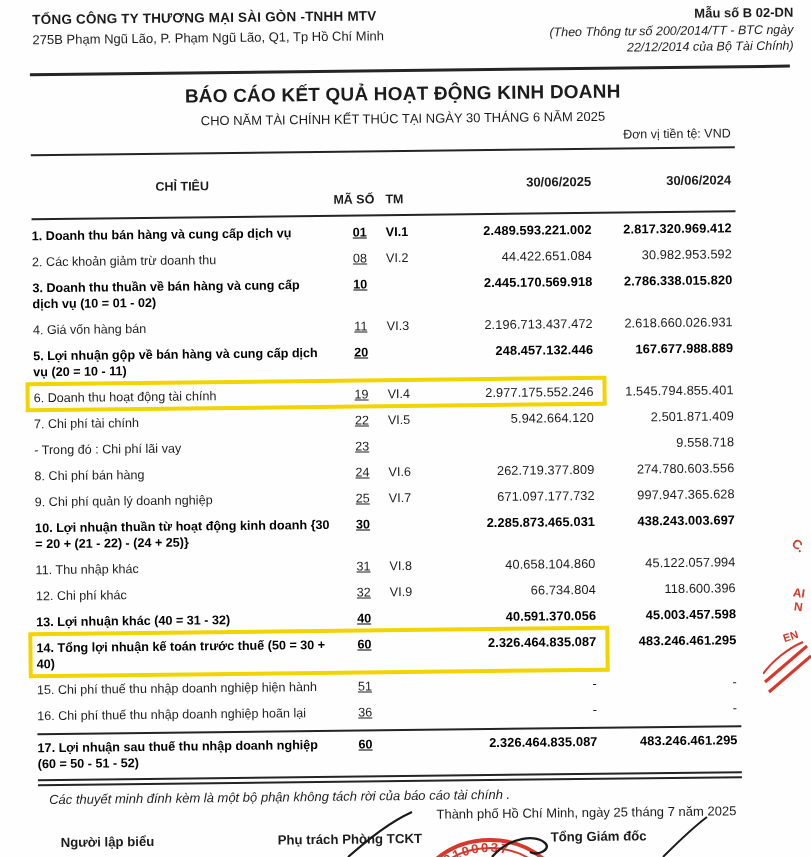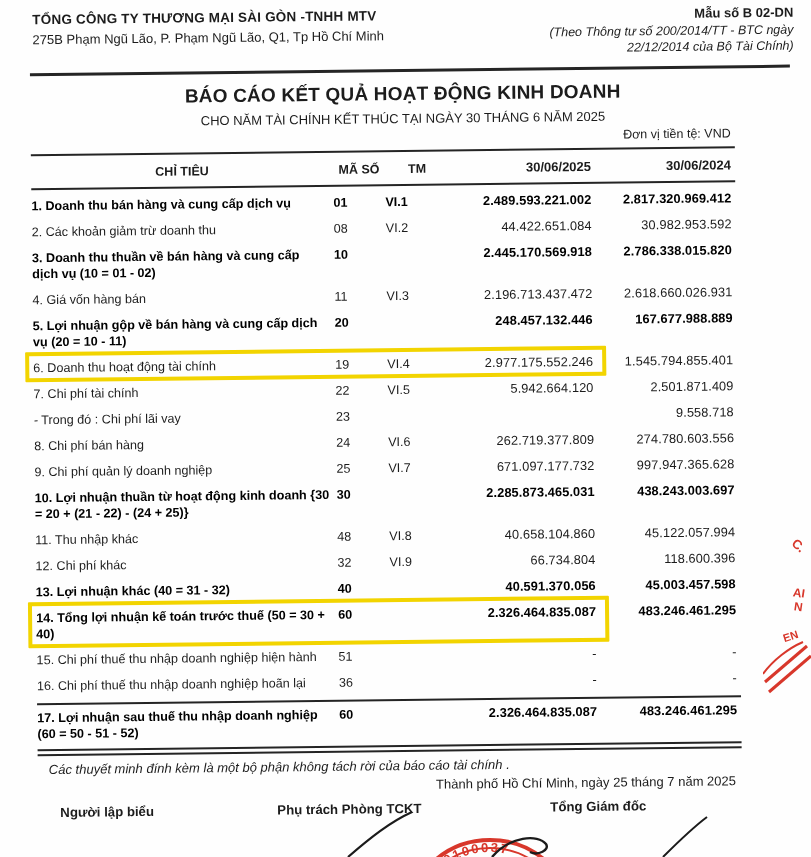--- a/index.html
+++ b/index.html
@@ -22,26 +22,26 @@
   .form-note{font-style:italic;font-size:12.5px;}
   .rule-top{border:none;border-top:3px solid #252525;margin:10px 18px 0 33px;}
   .rule{border:none;border-top:2.5px solid #242424;margin:0 74px 0 33px;}
   .doc-title{text-align:center;font-weight:bold;font-size:19px;margin-top:11px;letter-spacing:.2px;}
   .doc-subtitle{text-align:center;font-size:13px;margin-top:6px;font-weight:500;}
   .currency{text-align:right;font-size:12.5px;margin:4px 78px 6px 0;}
   
   .grid{display:grid;grid-template-columns:302px 52px 64px 146px 140px;margin:0 74px 0 33px;}
   .thead{padding:9px 0 8px;font-weight:bold;font-size:12.5px;align-items:center;}
   .thead .c-item{text-align:center;}
-  .thead .c-code,.thead .c-tm{text-align:center;}
+  .thead .c-code,.thead .c-tm{text-align:left;margin-top:31px;}
   .thead .c-cur,.thead .c-pri{text-align:right;padding-right:4px;font-size:13px;}
   .rows{margin-top:3px;}
   .row{padding:5px 0;font-size:12.6px;line-height:16px;position:relative;align-items:start;}
   .row .c-item{padding-right:6px;}
-  .row .c-code{text-align:left;}
+  .row .c-code{text-align:center;text-decoration:underline;}
   .row .c-tm{text-align:left;}
   .row .c-cur,.row .c-pri{text-align:right;padding-right:4px;font-size:12.8px;letter-spacing:.1px;}
   .row.bold{font-weight:bold;color:#000;}
   .row.hl::after{
     content:"";position:absolute;left:-8px;right:131px;top:-3px;bottom:-1px;
     border:4px solid var(--hl,#f2d400);pointer-events:none;border-radius:1px;
   }
   .rule-above-last{border:none;border-top:2px solid #242424;margin:4px 74px 0 33px;}
   .dbl-rule{height:3px;border-top:2.5px solid #242424;border-bottom:2px solid #242424;margin:2px 74px 0 33px;}
   
@@ -164,21 +164,21 @@
   </div>
       <div class="grid row bold">
     <div class="c-item">10. Lợi nhuận thuần từ hoạt động kinh doanh {30 = 20 + (21 - 22) - (24 + 25)}</div>
     <div class="c-code">30</div>
     <div class="c-tm"></div>
     <div class="c-cur">2.285.873.465.031</div>
     <div class="c-pri">438.243.003.697</div>
   </div>
       <div class="grid row">
     <div class="c-item">11. Thu nhập khác</div>
-    <div class="c-code">48</div>
+    <div class="c-code">31</div>
     <div class="c-tm">VI.8</div>
     <div class="c-cur">40.658.104.860</div>
     <div class="c-pri">45.122.057.994</div>
   </div>
       <div class="grid row">
     <div class="c-item">12. Chi phí khác</div>
     <div class="c-code">32</div>
     <div class="c-tm">VI.9</div>
     <div class="c-cur">66.734.804</div>
     <div class="c-pri">118.600.396</div>

